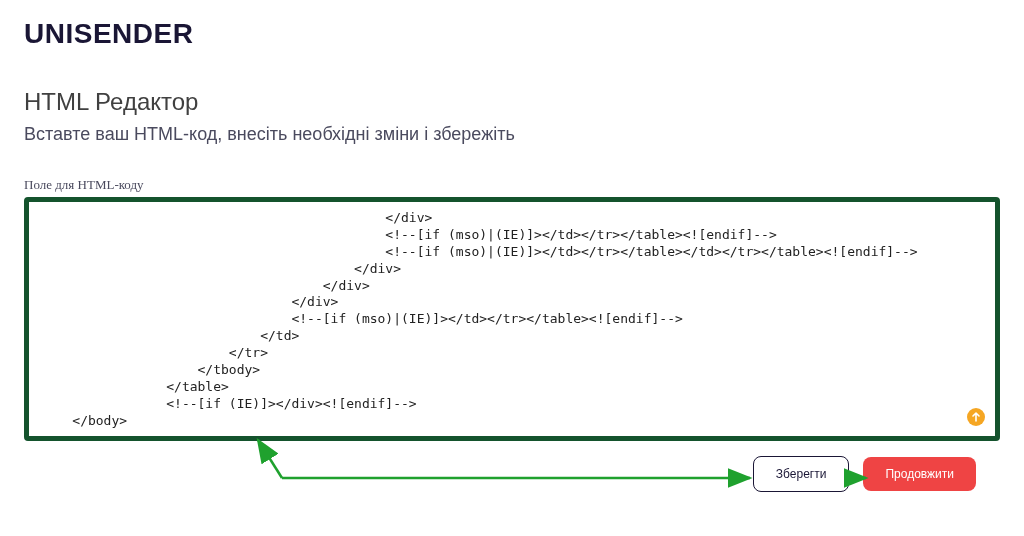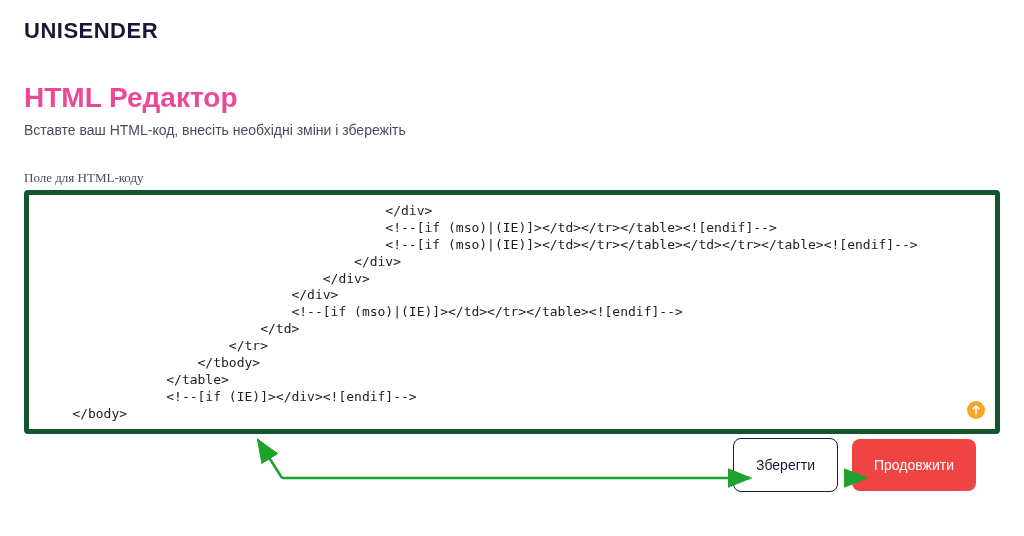--- a/index.html
+++ b/index.html
@@ -6,34 +6,34 @@
     body {
       font-family: -apple-system, BlinkMacSystemFont, 'Segoe UI', Arial, sans-serif;
       background: #fff;
       padding: 18px 24px;
       width: 1024px;
       height: 536px;
       position: relative;
       overflow: hidden;
     }
     .logo {
-      font-size: 22px;
+      font-size: 28px;
       font-weight: 800;
       letter-spacing: 0.5px;
       color: #1a1635;
       margin-bottom: 38px;
     }
     .page-title {
-      font-size: 28px;
-      font-weight: 700;
-      color: #ec4899;
+      font-size: 24px;
+      font-weight: 400;
+      color: #404040;
       margin-bottom: 8px;
     }
     .page-subtitle {
-      font-size: 14px;
+      font-size: 18px;
       color: #4a4a5e;
       margin-bottom: 32px;
     }
     .field-label {
       font-size: 13px;
       color: #4a4a5e;
       margin-bottom: 4px;
       font-family: Liberation Serif, serif;
     }
     .code-box {
@@ -67,23 +67,23 @@
     .scroll-up-icon svg { width: 10px; height: 10px; }
     .button-row {
       position: absolute;
       right: 48px;
       bottom: 44px;
       display: flex;
       gap: 14px;
       align-items: center;
     }
     .btn {
-      padding: 18px 22px;
+      padding: 10px 22px;
       border-radius: 8px;
-      font-size: 14px;
+      font-size: 12px;
       font-weight: 500;
       cursor: pointer;
       border: none;
     }
     .btn-secondary {
       background: #fff;
       border: 1.5px solid #1a1635;
       color: #1a1635;
     }
     .btn-primary {

